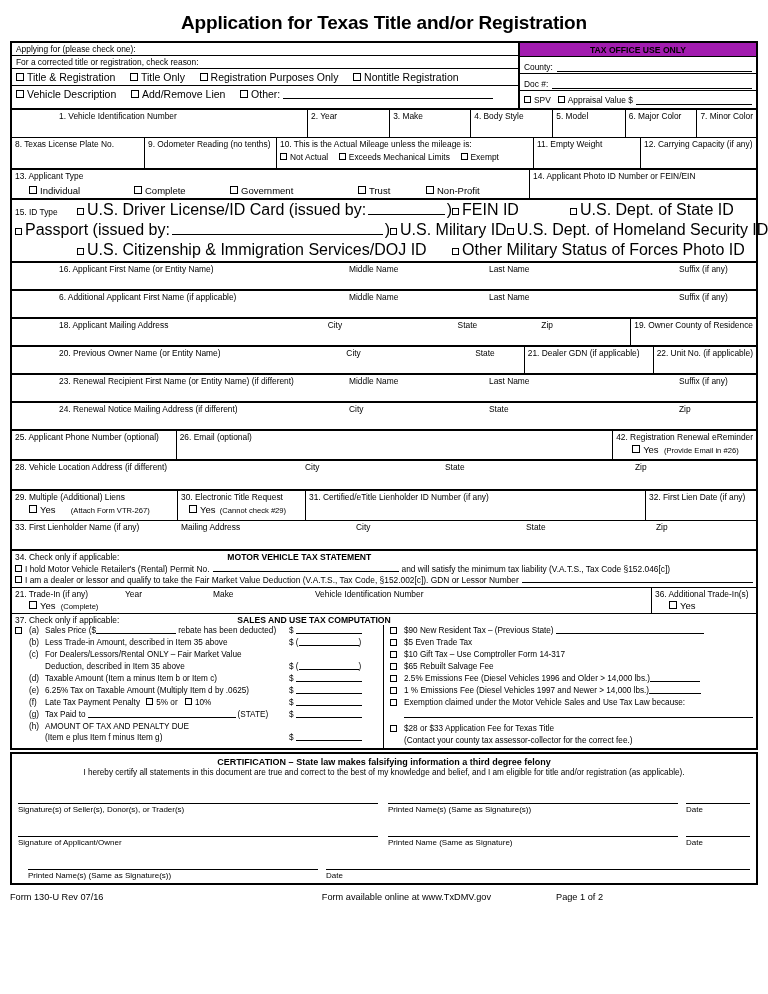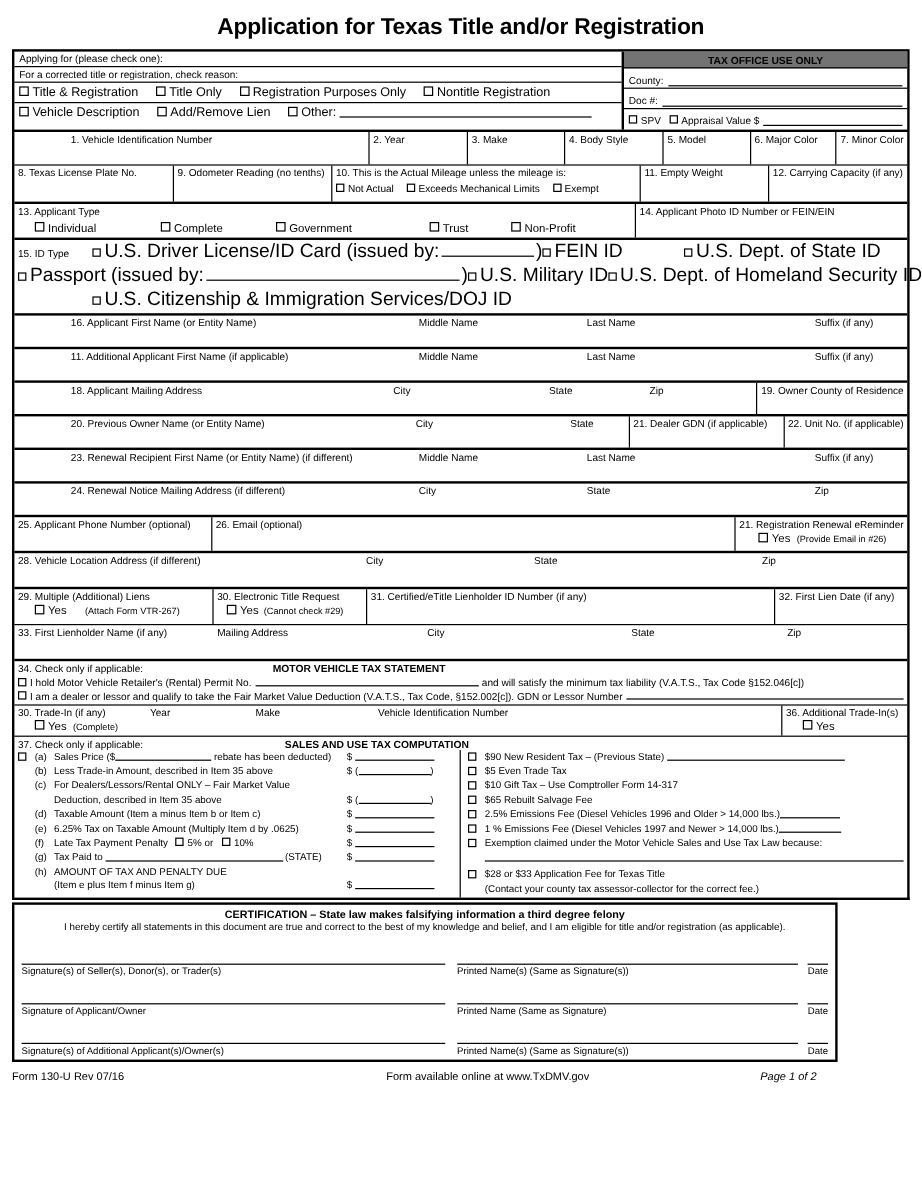--- a/index.html
+++ b/index.html
@@ -44,21 +44,21 @@
   .ul { display:inline-block; border-bottom:1px solid #000; height:8px; vertical-align:-1px; }
 
   
   .topband { display:flex; border:2px solid #000; width:748px; }
   .topleft { flex:1 1 auto; border-right:2px solid #000; }
   .topright { width:236px; flex:none; }
 
   .tl-r { padding:1px 4px; font-size:8.4px; }
   .tl-r.line { border-bottom:1px solid #000; }
 
-  .tr-hdr { background:#737373; text-align:center; font-weight:bold; font-size:8.6px; padding:2px 0 1px 0; border-bottom:1px solid #000; }
+  .tr-hdr { background:#a21caf; text-align:center; font-weight:bold; font-size:8.6px; padding:2px 0 1px 0; border-bottom:1px solid #000; }
   .tr-r { display:flex; align-items:flex-end; padding:1px 4px 1px 4px; font-size:8.4px; border-bottom:1px solid #000; height:17px; }
   .tr-r:last-child { border-bottom:none; }
   .tr-r .fill { flex:1; border-bottom:1px solid #000; margin-left:4px; height:10px; }
 
   
   .block { border-left:2px solid #000; border-right:2px solid #000; border-bottom:2px solid #000; width:748px; }
 
   .flexrow { display:flex; }
   .flexrow > div { padding:1px 3px; font-size:8.4px; line-height:1.25; border-right:1px solid #000; }
   .flexrow > div:last-child { border-right:none; }
@@ -81,31 +81,31 @@
   .titem .mark { width:14px; flex:none; }
   .titem .letter { width:16px; flex:none; }
   .titem .txt { flex:1; }
   .titem .dol { width:96px; flex:none; padding-left:4px; }
   .money { display:inline-block; border-bottom:1px solid #000; width:66px; height:9px; vertical-align:-1px; }
   .money2 { display:inline-block; border-bottom:1px solid #000; width:60px; height:9px; vertical-align:-1px; }
 
   .rline { display:inline-block; border-bottom:1px solid #000; height:9px; vertical-align:-1px; }
 
   
-  .cert { border:2px solid #000; width:688px; margin-top:2px; }
+  .cert { border:2px solid #000; width:748px; margin-top:2px; }
   .cert-hdr { text-align:center; font-weight:bold; font-size:9px; padding:3px 0 1px 0; }
   .cert-txt { text-align:center; font-size:8.2px; padding:0 6px 4px 6px; }
   .sigrow { display:flex; padding:0 6px; }
   .sigcell { padding-top:22px; }
   .sigline { border-top:1px solid #000; font-size:8px; padding-top:1px; }
 
   .footer { display:flex; width:748px; margin-top:7px; font-size:9.2px; }
   .footer .f1 { flex:0 0 33%; text-align:left; }
   .footer .f2 { flex:0 0 40%; text-align:center; }
-  .footer .f3 { flex:1; text-align:center;font-style:italic; }
+  .footer .f3 { flex:1; text-align:left; }
 </style>
 </head>
 <body>
 
 <div class="page">
 
   <div class="form-title">Application for Texas Title and/or Registration</div>
 
   <div class="topband">
     <div class="topleft">
@@ -275,32 +275,36 @@
             <span class="cb"></span>
             <span>U.S. Dept. of Homeland Security ID</span>
           </span>
       </div>
       <div class="idrow" style="margin-top:2px">
         <span class="lbl" style="width:62px"></span>
         <span class="opt" style="width:375px">
             <span class="cb"></span>
             <span>U.S. Citizenship &amp; Immigration Services/DOJ ID</span>
           </span>
+        <span class="opt">
+            <span class="cb"></span>
+            <span>Other Military Status of Forces Photo ID</span>
+          </span>
       </div>
     </div>
 
     <div class="flexrow bb2 h28">
       <div style="width:290px;border-right:none"><span class="lbl">16. Applicant First Name (or Entity Name)</span></div>
       <div style="width:140px;border-right:none"><span class="lbl">Middle Name</span></div>
       <div style="width:190px;border-right:none"><span class="lbl">Last Name</span></div>
       <div style="flex:1"><span class="lbl">Suffix (if any)</span></div>
     </div>
 
     <div class="flexrow bb2 h28">
-      <div style="width:290px;border-right:none"><span class="lbl">11. Additional Applicant First Name (if applicable)</span></div>
+      <div style="width:290px;border-right:none"><span class="lbl">6. Additional Applicant First Name (if applicable)</span></div>
       <div style="width:140px;border-right:none"><span class="lbl">Middle Name</span></div>
       <div style="width:190px;border-right:none"><span class="lbl">Last Name</span></div>
       <div style="flex:1"><span class="lbl">Suffix (if any)</span></div>
     </div>
 
     <div class="flexrow bb2 h28">
       <div style="width:290px;border-right:none"><span class="lbl">18. Applicant Mailing Address</span></div>
       <div style="width:140px;border-right:none"><span class="lbl">City</span></div>
       <div style="width:90px;border-right:none"><span class="lbl">State</span></div>
       <div style="width:100px"><span class="lbl">Zip</span></div>
@@ -326,21 +330,21 @@
       <div style="width:290px;border-right:none"><span class="lbl">24. Renewal Notice Mailing Address (if different)</span></div>
       <div style="width:140px;border-right:none"><span class="lbl">City</span></div>
       <div style="width:190px;border-right:none"><span class="lbl">State</span></div>
       <div style="flex:1"><span class="lbl">Zip</span></div>
     </div>
 
     <div class="flexrow bb2 h30">
       <div style="width:166px"><span class="lbl">25. Applicant Phone Number (optional)</span></div>
       <div style="width:440px"><span class="lbl">26. Email (optional)</span></div>
       <div style="flex:1">
-        <span class="lbl">21. Registration Renewal eReminder</span>
+        <span class="lbl">42. Registration Renewal eReminder</span>
         <div style="margin-top:1px;padding-left:16px;white-space:nowrap">
           <span class="opt">
               <span class="cb lg"></span>
               <span class="mid">Yes</span>
             </span>
           <span class="sm" style="margin-left:3px">(Provide Email in #26)</span>
         </div>
       </div>
     </div>
 
@@ -398,21 +402,21 @@
       <div style="display:flex;align-items:baseline;white-space:nowrap;margin-top:1px">
         <span class="cb"></span>
         <span class="lbl">I am a dealer or lessor and qualify to take the Fair Market Value Deduction (V.A.T.S., Tax Code, §152.002[c]). GDN or Lessor Number</span>
         <span class="ul" style="flex:1;margin-left:3px"></span>
       </div>
     </div>
 
     <div class="flexrow bb1" style="border-top:1px solid #000">
       <div style="width:640px;border-right:1px solid #000">
         <div style="display:flex">
-          <span class="lbl" style="width:110px">30. Trade-In (if any)</span>
+          <span class="lbl" style="width:110px">21. Trade-In (if any)</span>
           <span class="lbl" style="width:88px">Year</span>
           <span class="lbl" style="width:102px">Make</span>
           <span class="lbl">Vehicle Identification Number</span>
         </div>
         <div style="margin-top:1px;padding-left:14px;white-space:nowrap">
           <span class="opt">
               <span class="cb lg"></span>
               <span class="mid">Yes</span>
             </span>
           <span class="sm" style="margin-left:3px">(Complete)</span>
@@ -593,23 +597,20 @@
         </div>
       <div class="sigcell" style="width:290px;margin-left:10px">
           <div class="sigline">Printed Name (Same as Signature)</div>
         </div>
       <div class="sigcell" style="flex:1;margin-left:8px">
           <div class="sigline">Date</div>
         </div>
     </div>
 
     <div class="sigrow" style="padding-bottom:3px">
-      <div class="sigcell" style="width:360px">
-          <div class="sigline">Signature(s) of Additional Applicant(s)/Owner(s)</div>
-        </div>
       <div class="sigcell" style="width:290px;margin-left:10px">
           <div class="sigline">Printed Name(s) (Same as Signature(s))</div>
         </div>
       <div class="sigcell" style="flex:1;margin-left:8px">
           <div class="sigline">Date</div>
         </div>
     </div>
   </div>
 
   <div class="footer">

